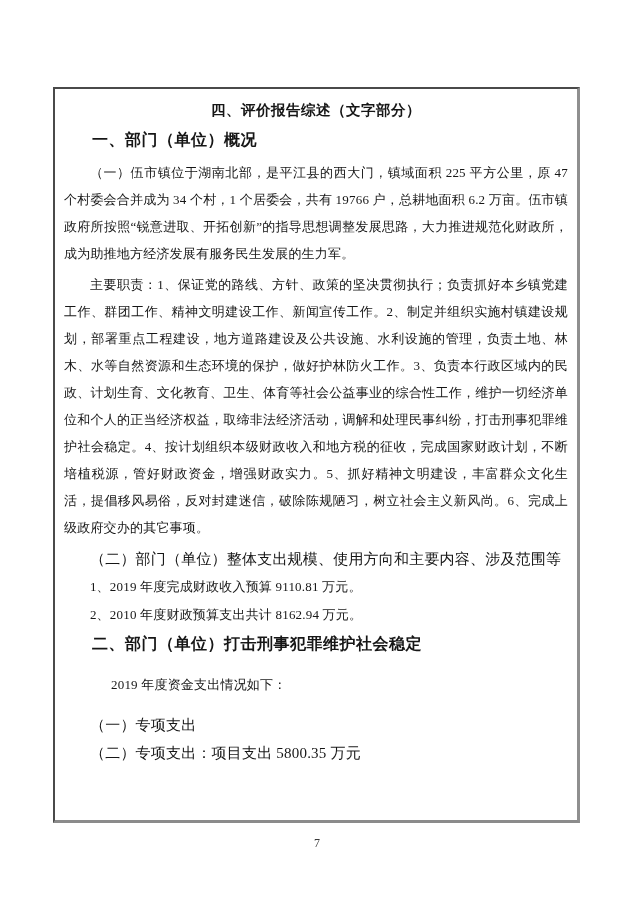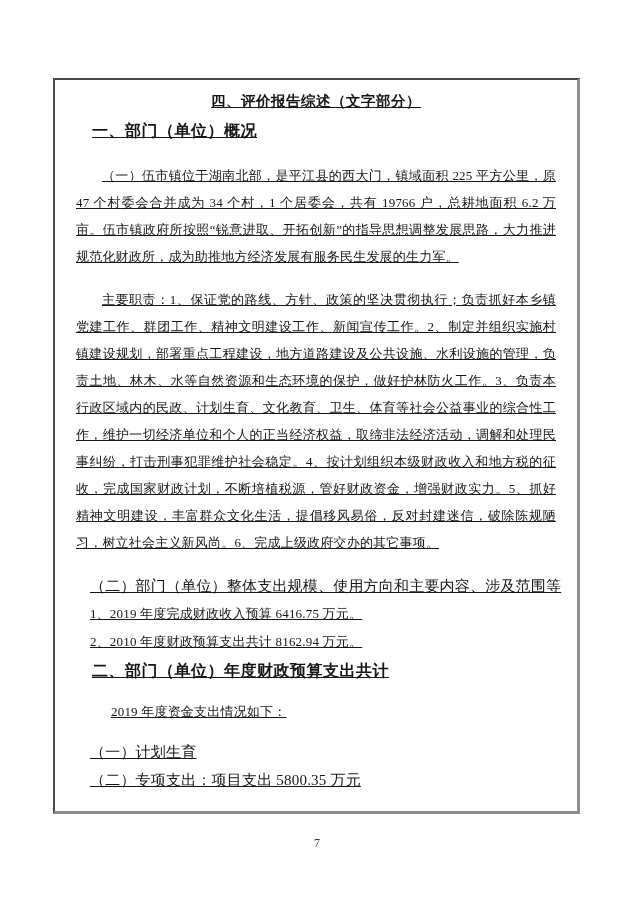--- a/index.html
+++ b/index.html
@@ -12,31 +12,30 @@
     width: 634px;
     height: 898px;
     background: #ffffff;
     overflow: hidden;
     font-family: "Liberation Serif", "DejaVu Serif", serif;
     color: #161616;
   }
   .content-box {
     position: absolute;
     left: 53px;
-    top: 78px;
+    top: 87px;
     width: 527px;
     height: 736px;
     box-sizing: border-box;
     border-top: 2px solid #4a4a4a;
     border-left: 2px solid #4a4a4a;
     border-right: 3px solid #8f8f8f;
     border-bottom: 3px solid #8b8b8b;
     padding: 6px 5px 0 5px;
     overflow: hidden;
-    text-decoration: underline;
   }
   .doc-title {
     font-family: "Liberation Sans", "DejaVu Sans", sans-serif;
     font-weight: bold;
     font-size: 14.5px;
     line-height: 30px;
     text-align: center;
     letter-spacing: 0.5px;
   }
   .h-section {
@@ -46,21 +45,21 @@
     line-height: 30px;
     text-indent: 2em;
     letter-spacing: 0.5px;
   }
   .para {
     font-size: 13px;
     line-height: 27px;
     text-align: justify;
     text-indent: 2em;
     letter-spacing: 0.2px;
-    margin: 16px;
+    margin: 4px;
   }
   .line-item {
     font-size: 13px;
     line-height: 28px;
     text-indent: 2.3em;
     letter-spacing: 0.2px;
     margin: 0;
   }
   .intro-line {
     font-size: 13px;
@@ -97,29 +96,29 @@
 
     <div class="h-section">一、部门（单位）概况</div>
 
     <p class="para">（一）伍市镇位于湖南北部，是平江县的西大门，镇域面积 225 平方公里，原 47 个村委会合并成为 34 个村，1 个居委会，共有 19766 户，总耕地面积 6.2 万亩。伍市镇政府所按照“锐意进取、开拓创新”的指导思想调整发展思路，大力推进规范化财政所，成为助推地方经济发展有服务民生发展的生力军。</p>
 
 
     <p class="para">主要职责：1、保证党的路线、方针、政策的坚决贯彻执行；负责抓好本乡镇党建工作、群团工作、精神文明建设工作、新闻宣传工作。2、制定并组织实施村镇建设规划，部署重点工程建设，地方道路建设及公共设施、水利设施的管理，负责土地、林木、水等自然资源和生态环境的保护，做好护林防火工作。3、负责本行政区域内的民政、计划生育、文化教育、卫生、体育等社会公益事业的综合性工作，维护一切经济单位和个人的正当经济权益，取缔非法经济活动，调解和处理民事纠纷，打击刑事犯罪维护社会稳定。4、按计划组织本级财政收入和地方税的征收，完成国家财政计划，不断培植税源，管好财政资金，增强财政实力。5、抓好精神文明建设，丰富群众文化生活，提倡移风易俗，反对封建迷信，破除陈规陋习，树立社会主义新风尚。6、完成上级政府交办的其它事项。</p>
 
     <p class="sub-line">（二）部门（单位）整体支出规模、使用方向和主要内容、涉及范围等</p>
 
-    <p class="line-item">1、2019 年度完成财政收入预算 6416.75 万元。</p>
+    <p class="line-item">1、2019 年度完成财政收入预算 9110.81 万元。</p>
 
     <p class="line-item">2、2010 年度财政预算支出共计 8162.94 万元。</p>
 
-    <div class="h-section">二、部门（单位）年度财政预算支出共计</div>
+    <div class="h-section">二、部门（单位）打击刑事犯罪维护社会稳定</div>
 
     <p class="intro-line">2019 年度资金支出情况如下：</p>
 
-    <p class="sub-line">（一）计划生育</p>
+    <p class="sub-line">（一）专项支出</p>
 
 
     <p class="sub-line">（二）专项支出：项目支出 5800.35 万元</p>
 
   </div>
 
   <div class="footer">7</div>
 
 </div>
 

